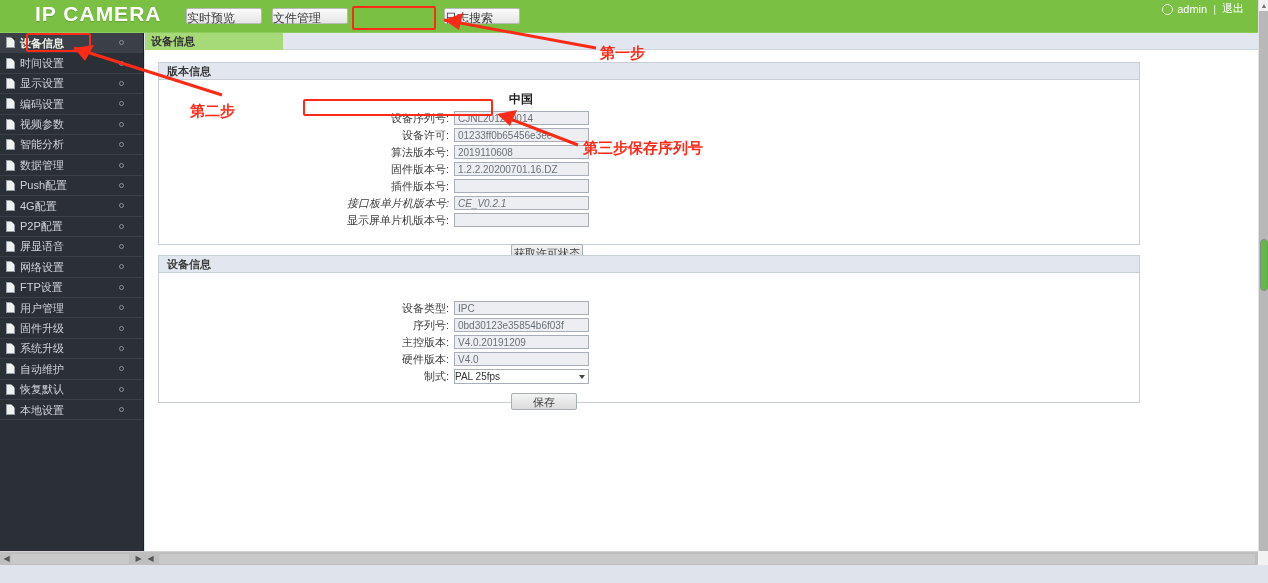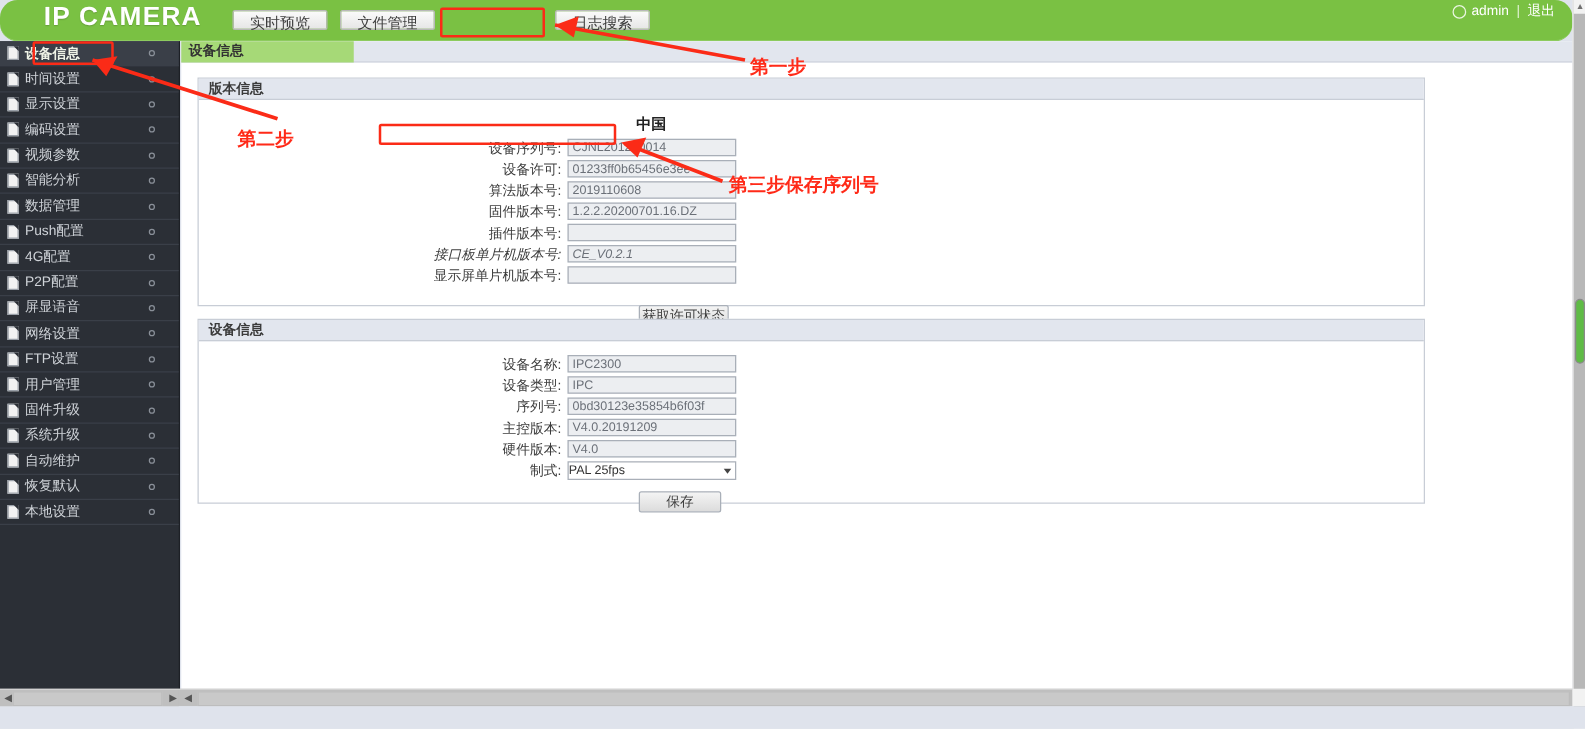--- a/index.html
+++ b/index.html
@@ -11,32 +11,31 @@
     background: #dfe3ec;
   }
   #app { position: relative; width: 1268px; height: 583px; }
 
   
   .header {
     position: absolute; left: 0; top: 0;
     width: 1258px; height: 33px;
     background: #7ac143;
     border-bottom: 1px solid #8dcb5e;
-    border-radius: 14px;
   }
   .brand {
     position: absolute; left: 35px; top: 2px;
     font-size: 21px; font-weight: bold; color: #ffffff;
     letter-spacing: 1px;
     text-shadow: 0 1px 1px rgba(0,0,0,.18);
   }
   .tabs { position: absolute; left: 186px; top: 8px; display: flex; gap: 10px; }
   .tab {
     width: 76px; height: 16px; line-height: 19px;
-    text-align: center; font-size: 12px; color: #3c3c3c;
+    font-size: 12px; color: #3c3c3c;
     background: linear-gradient(#fbfbfb,#e6e6e6);
     border: 1px solid #b9b9b9; border-radius: 2px;
     cursor: pointer; white-space: nowrap;
   }
   .tab.active {
     background: linear-gradient(#9bd464,#7cc244);
     border-color: #6aa93a; color: #2c4a12; font-weight: bold; margin-top: 40px;
   }
   .user-area {
     position: absolute; right: 14px; top: 1px;
@@ -392,24 +391,20 @@
           <span class="val"></span>
         </div>
 
         <div class="btn-grey" id="btn-license">获取许可状态</div>
       </div>
     </div>
 
     <div class="panel" id="panel-device">
       <div class="panel-head">设备信息</div>
       <div class="panel-body">
-        <div class="form-row" style="left:155px; top:10px;">
-          <span class="lbl">设备名称:</span>
-          <span class="val">IPC2300</span>
-        </div>
         <div class="form-row" style="left:155px; top:27px;">
           <span class="lbl">设备类型:</span>
           <span class="val">IPC</span>
         </div>
         <div class="form-row" style="left:155px; top:44px;">
           <span class="lbl">序列号:</span>
           <span class="val">0bd30123e35854b6f03f</span>
         </div>
         <div class="form-row" style="left:155px; top:61px;">
           <span class="lbl">主控版本:</span>

